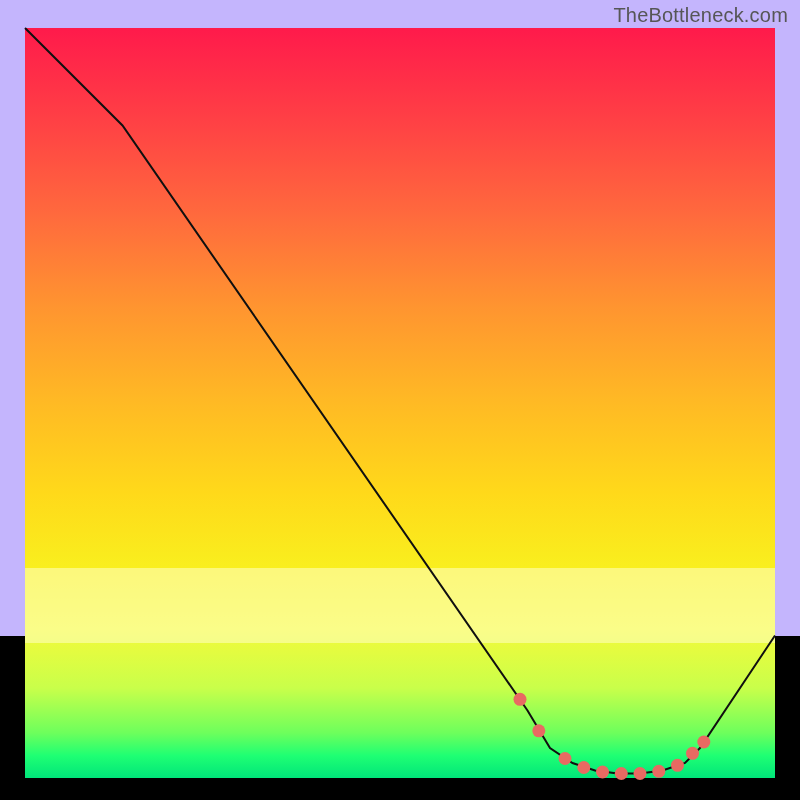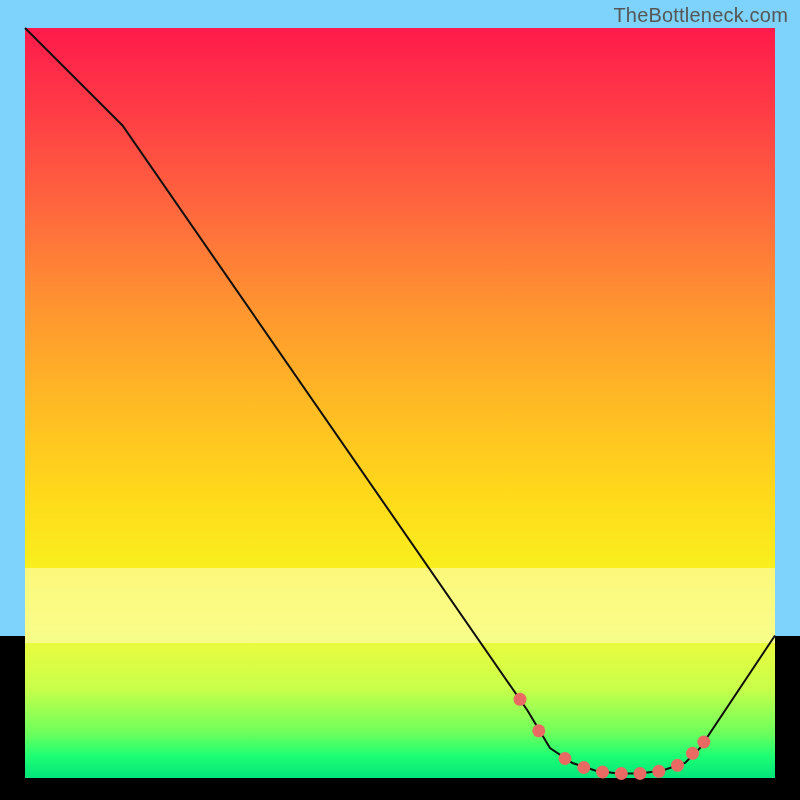--- a/index.html
+++ b/index.html
@@ -1,21 +1,21 @@
 <!DOCTYPE html>
 <html><head>
 <meta charset="utf-8">
 <style>
   * { margin: 0; padding: 0; box-sizing: border-box; }
   html, body { width: 800px; height: 800px; overflow: hidden; background: #000; }
   .frame {
     position: relative;
     width: 800px;
     height: 636px;
-    background: #7dd3fc;
+    background: #c4b5fd;
   }
   .attribution {
     position: absolute;
     top: 4px;
     right: 12px;
     font-family: Arial, Helvetica, sans-serif;
     font-size: 20px;
     color: #565656;
     letter-spacing: 0.2px;
   }

